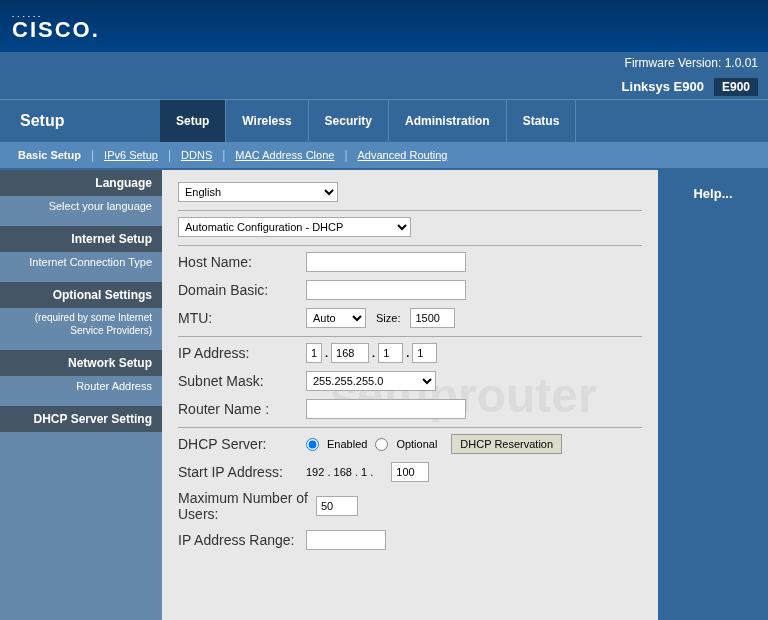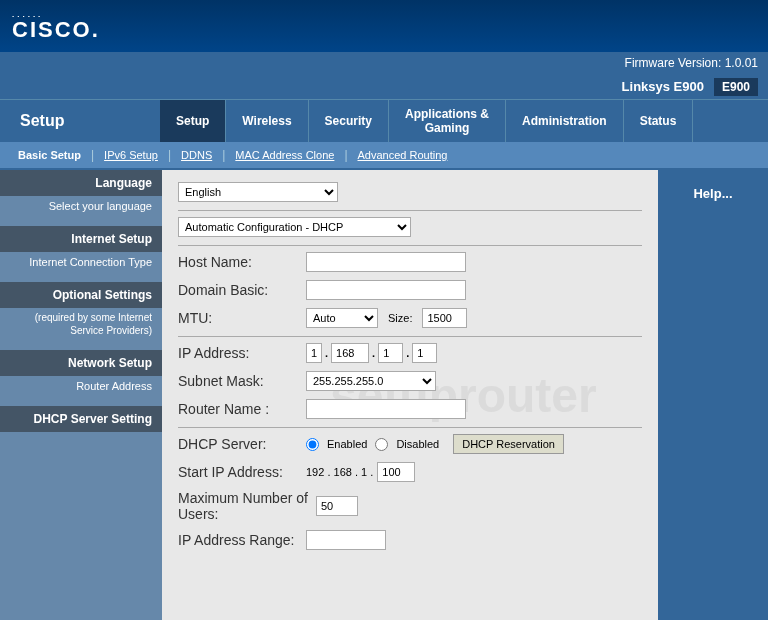--- a/index.html
+++ b/index.html
@@ -262,21 +262,20 @@
   <span class="device-name">Linksys E900</span>
   <span class="device-model">E900</span>
 </div>
 
 <div class="main-nav">
   <div class="setup-label">Setup</div>
   <div class="nav-tabs">
     <div class="nav-tab active">Setup</div>
     <div class="nav-tab">Wireless</div>
     <div class="nav-tab">Security</div>
-    <div class="nav-tab" style="text-align:center;">Applications &amp;<br>Gaming</div>
     <div class="nav-tab">Administration</div>
     <div class="nav-tab">Status</div>
   </div>
 </div>
 
 <div class="sub-nav">
   <span class="sub-nav-item active">Basic Setup</span>
   <span class="sub-nav-sep">|</span>
   <span class="sub-nav-item">IPv6 Setup</span>
   <span class="sub-nav-sep">|</span>
@@ -340,21 +339,21 @@
         <span class="form-label">Host Name:</span>
         <input type="text" class="input-wide" style="">
       </div>
       <div class="form-row">
         <span class="form-label">Domain Basic:</span>
         <input type="text" class="input-wide" style="">
       </div>
       <div class="form-row">
         <span class="form-label">MTU:</span>
         <div class="mtu-row">
-          <select style="width:72px;">
+          <select style="width:60px;">
             <option>Auto</option>
             <option>Manual</option>
           </select>
           <span style="font-size:11px; margin-left:4px;">Size:</span>
           <input type="text" class="input-small" value="1500" style="width: 45px; margin-left: 4px;">
         </div>
       </div>
     </div>
 
     <hr class="divider-line">
@@ -388,29 +387,29 @@
 
     <hr class="divider-line">
 
     <div class="form-section">
       <div class="form-row">
         <span class="form-label">DHCP Server:</span>
         <div class="radio-group">
           <input type="radio" name="dhcp" value="enabled" checked="" style="">
           <span class="radio-label">Enabled</span>
           <input type="radio" name="dhcp" value="disabled" style="">
-          <span class="radio-label">Disabled</span>
+          <span class="radio-label">Optional</span>
           <button class="dhcp-reservation-btn">DHCP Reservation</button>
         </div>
       </div>
       <div class="form-row">
         <span class="form-label">Start IP Address:</span>
         <div class="ip-row">
           <span style="font-size:11px;">192 . 168 . 1 .</span>
-          <input type="text" style="width: 38px; margin-left: 2px;" value="100">
+          <input type="text" style="width: 38px; margin-left: 16px;" value="100">
         </div>
       </div>
       <div class="form-row">
         <span class="form-label">Maximum Number of<br>Users:</span>
         <input type="text" style="width: 42px;" value="50">
       </div>
       <div class="form-row">
         <span class="form-label">IP Address Range:</span>
         <input type="text" style="width: 80px;">
       </div>

